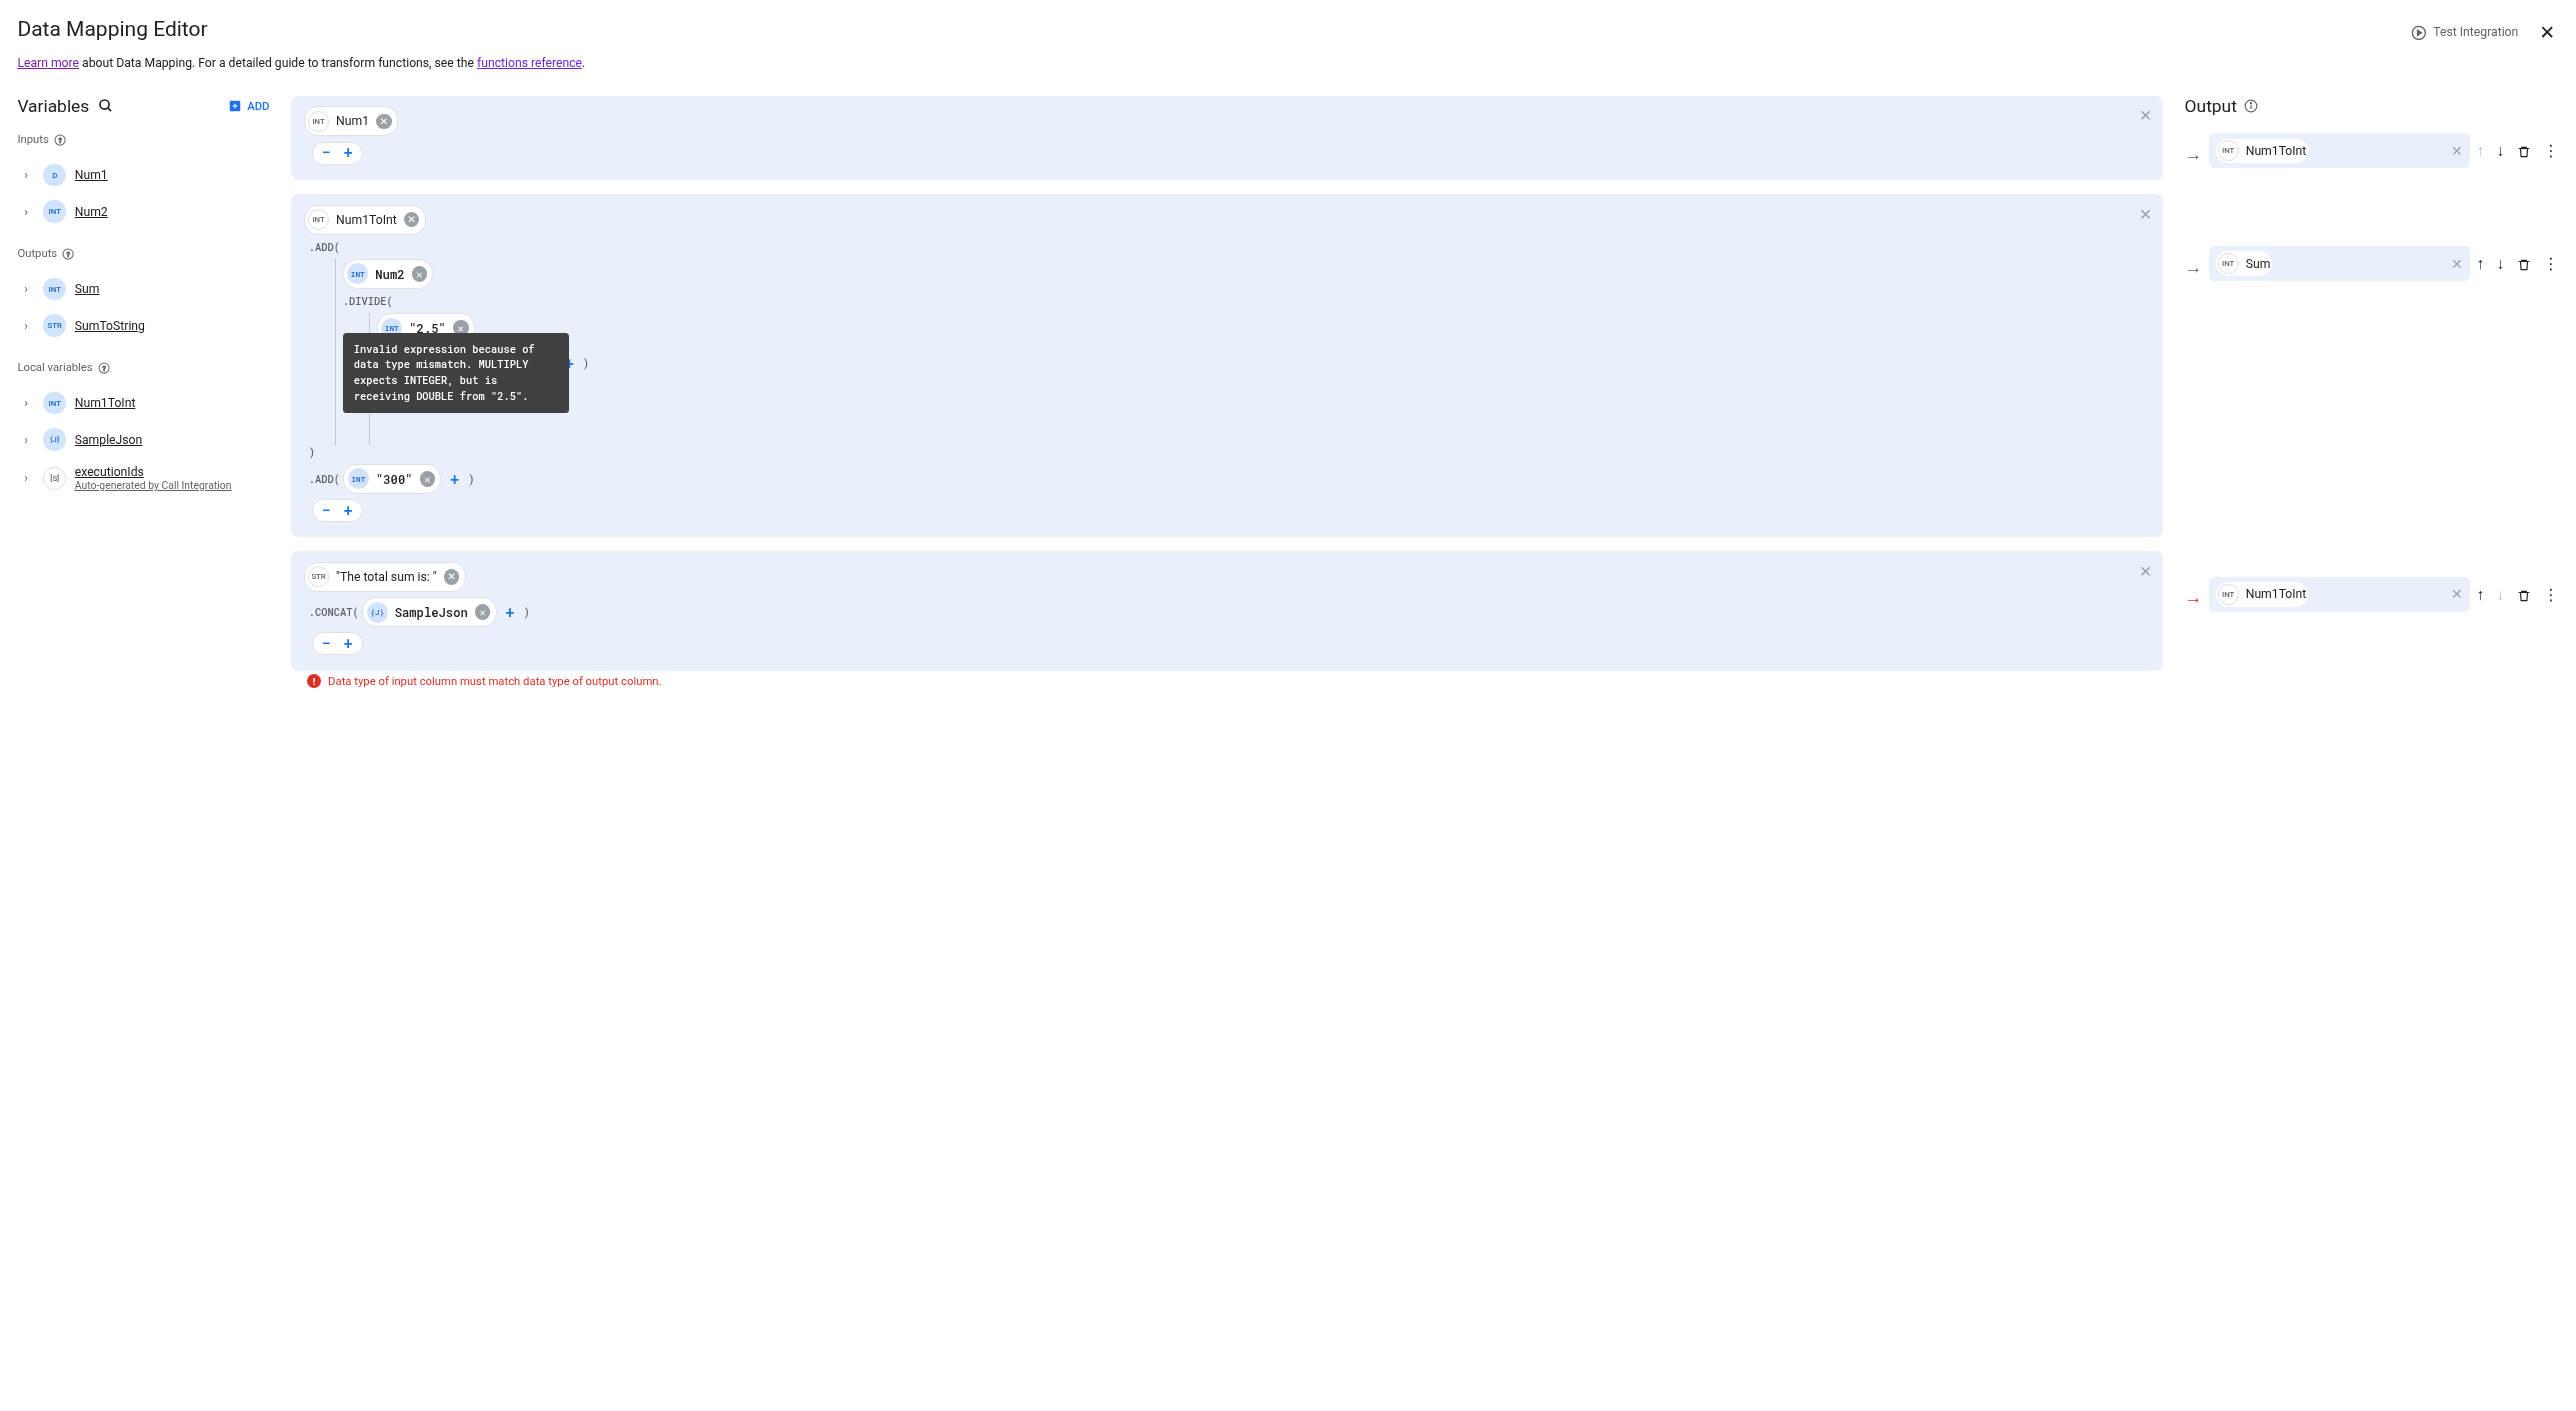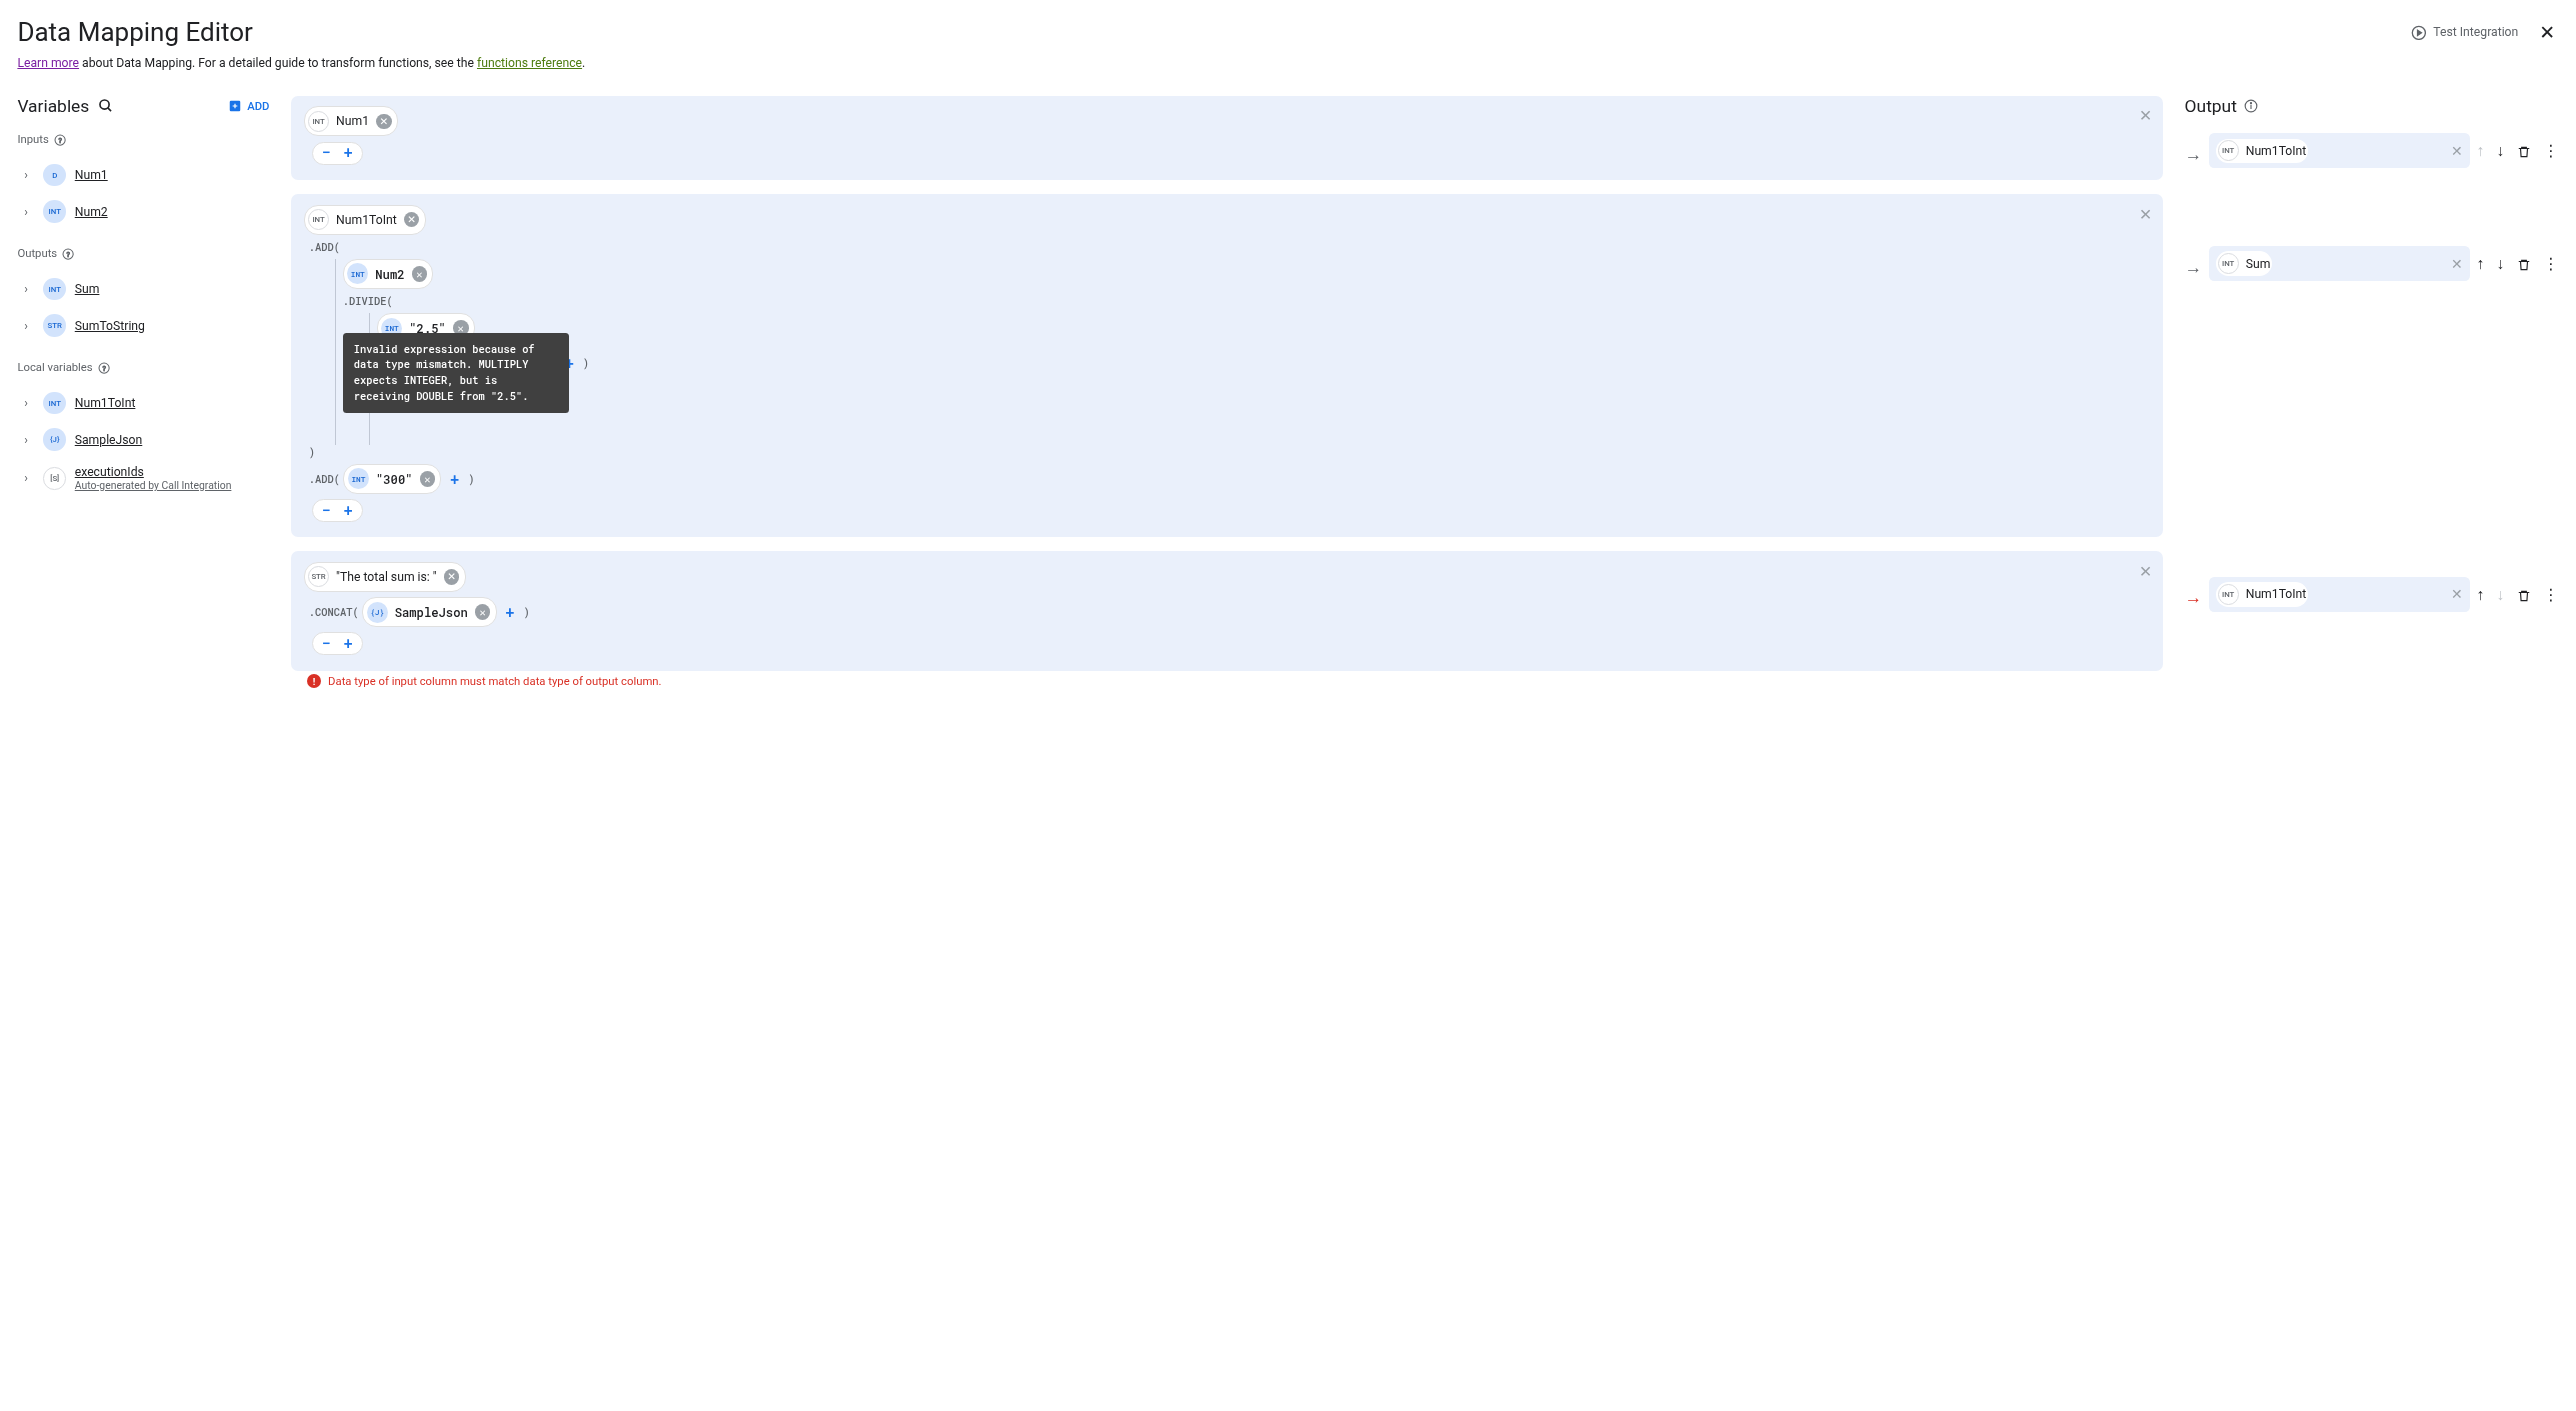--- a/index.html
+++ b/index.html
@@ -1,28 +1,28 @@
 <!DOCTYPE html>
 <html style="font-size:14px"><head>
 <meta charset="utf-8">
 <style>
   * { box-sizing: border-box; margin: 0; padding: 0; }
   body { font-family: 'Google Sans', Roboto, Arial, sans-serif; font-size: 12.2px; color: #202124; background: #fff; }
   
   .container { width: 100%; padding: 17.4px; }
   
   .header { display: flex; justify-content: space-between; align-items: flex-start; margin-bottom: 8.7px; }
-  .page-title { font-size: 26px; font-weight: 400; color: #202124; }
+  .page-title { font-size: 21px; font-weight: 400; color: #202124; }
   .header-right { display: flex; align-items: center; gap: 17.4px; }
   .test-btn { display: flex; align-items: center; gap: 7px; color: #5f6368; cursor: pointer; font-size: 12.2px; text-align: right; }
   .close-btn { font-size: 19px; cursor: pointer; color: #202124; padding: 3.5px; }
   
   .subtitle { font-size: 12.2px; color: #202124; margin-bottom: 26px; }
   .subtitle a { color: #7b1fa2; text-decoration: underline; }
-  .subtitle .dark-link { color: #4d7c0f; text-decoration: underline; }
+  .subtitle .dark-link { color: #6d28d9; text-decoration: underline; }
   
   .main { display: flex; gap: 22px; }
   
   .sidebar { width: 252px; flex-shrink: 0; }
   .sidebar-header { display: flex; justify-content: space-between; align-items: center; margin-bottom: 17.4px; }
   .sidebar-title { font-size: 17.4px; font-weight: 400; }
   .sidebar-title-left { display: flex; align-items: center; gap: 8.7px; }
   .search-icon { cursor: pointer; }
   .add-link { color: #1a73e8; font-weight: 500; font-size: 11.3px; display: flex; align-items: center; gap: 5.2px; cursor: pointer; }
   

